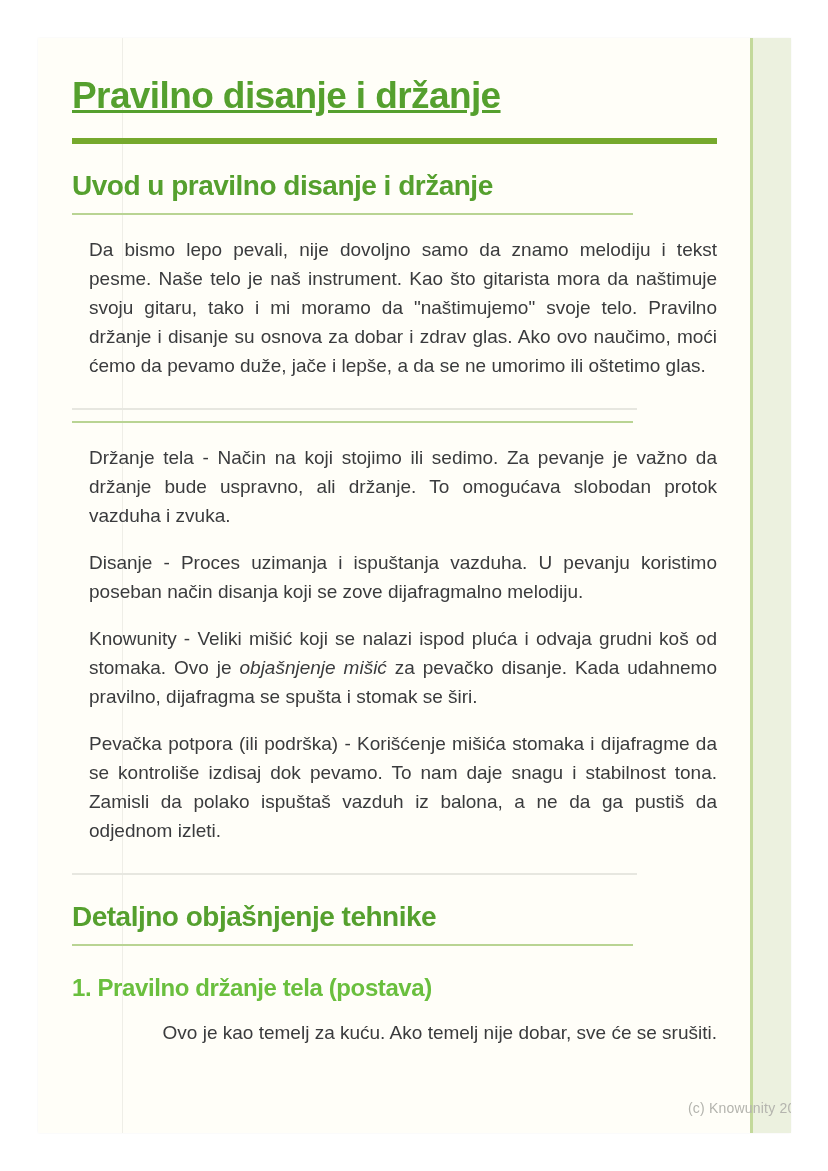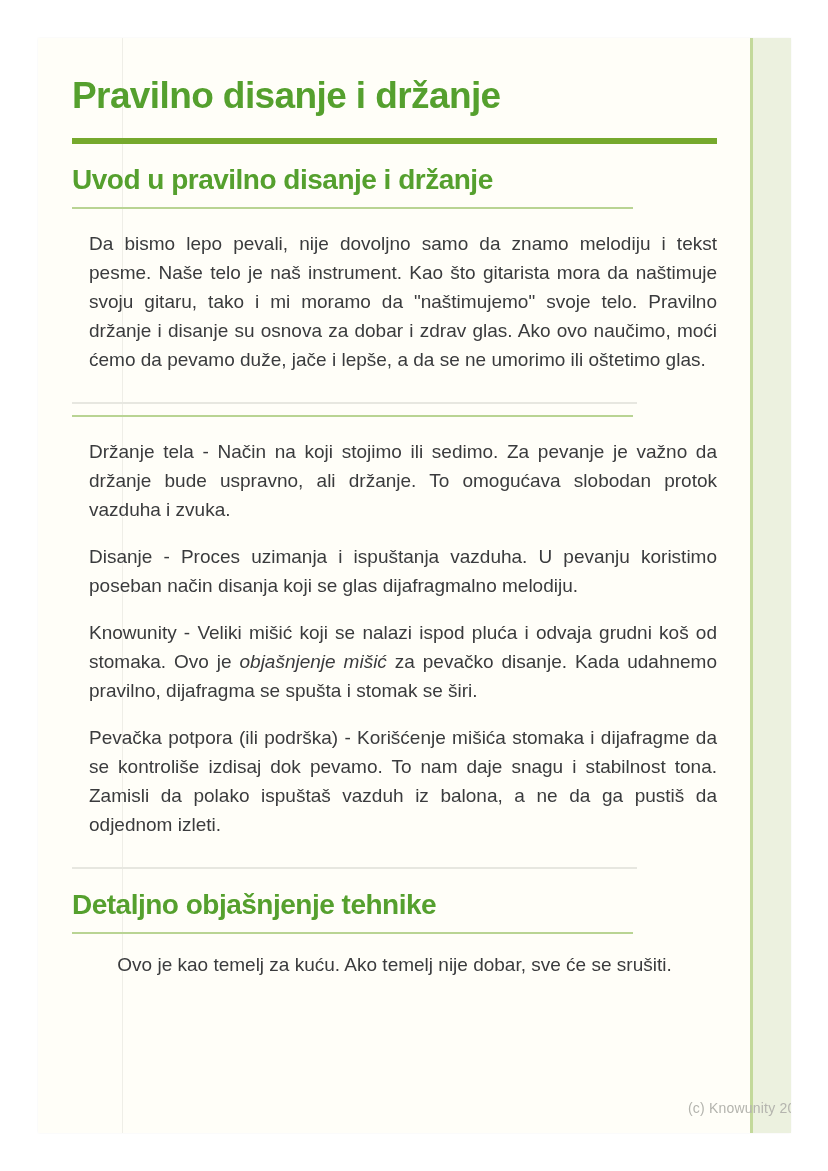--- a/index.html
+++ b/index.html
@@ -50,29 +50,30 @@
     left:34px;top:0;
     width:645px;
   }
   h1.doc-title{
     margin:36px 0 0 0;
     font-size:37px;
     line-height:1.2;
     font-weight:bold;
     letter-spacing:-0.6px;
     color:var(--heading-green);
+    text-decoration:underline;
   }
   .rule-thick{
     margin-top:20px;
     height:6px;
     width:645px;
     background:var(--rule-green);
   }
   h2.section-heading{
-    margin:20px 0 0 0;
+    margin:26px 0 0 0;
     font-size:28px;
     line-height:32px;
     font-weight:bold;
     letter-spacing:-0.5px;
     color:var(--heading-green);
   }
   .rule-thin{
     margin-top:11px;
     height:2px;
     width:561px;
@@ -99,21 +100,21 @@
     line-height:28px;
     font-weight:bold;
     letter-spacing:-0.4px;
     color:var(--subheading-green);
   }
   p.intro-para{
     margin:16px 0 0 0;
     font-size:19px;
     line-height:29px;
     color:var(--body-text);
-    text-align:center;
+    text-align:right;
   }
   .watermark{
     position:absolute;
     left:650px;top:1062px;
     font-size:14px;
     color:var(--watermark-gray);
     letter-spacing:0.2px;
     z-index:5;
     white-space:nowrap;
     text-align:right;
@@ -138,31 +139,32 @@
       <div class="rule-thin"></div>
       <p class="body-para first"><span>Da bismo lepo pevali, nije dovoljno samo da znamo melodiju i tekst pesme. Naše telo je naš instrument. Kao što gitarista mora da naštimuje svoju gitaru, tako i mi moramo da "naštimujemo" svoje telo. Pravilno držanje i disanje su osnova za dobar i zdrav glas. Ako ovo naučimo, moći ćemo da pevamo duže, jače i lepše, a da se ne umorimo ili oštetimo glas.</span></p>
     </section>
 
     <div class="pre-divider-gap"></div>
     <div class="section-divider"></div>
 
     <section>
       <div class="rule-thin"></div>
       <p class="body-para first"><b>Držanje tela</b><span> - Način na koji stojimo ili sedimo. Za pevanje je važno da držanje bude </span><b>uspravno, ali držanje</b><span>. To omogućava slobodan protok vazduha i zvuka.</span></p>
-      <p class="body-para"><b>Disanje</b><span> - Proces uzimanja i ispuštanja vazduha. U pevanju koristimo poseban način disanja koji se glas </span><b>dijafragmalno melodiju</b><span>.</span></p>
+      <p class="body-para"><b>Disanje</b><span> - Proces uzimanja i ispuštanja vazduha. U pevanju koristimo poseban način disanja koji se zove </span><b>dijafragmalno melodiju</b><span>.</span></p>
       <p class="body-para"><b>Knowunity</b><span> - Veliki mišić koji se nalazi ispod pluća i odvaja grudni koš od stomaka. Ovo je </span><i>objašnjenje mišić</i><span> za pevačko disanje. Kada udahnemo pravilno, dijafragma se spušta i stomak se širi.</span></p>
       <p class="body-para"><b>Pevačka potpora (ili podrška)</b><span> - Korišćenje mišića stomaka i dijafragme da se kontroliše izdisaj dok pevamo. To nam daje snagu i stabilnost tona. Zamisli da polako ispuštaš vazduh iz balona, a ne da ga pustiš da odjednom izleti.</span></p>
     </section>
 
     <div class="pre-divider-gap"></div>
     <div class="section-divider"></div>
 
     <section>
       <h2 class="section-heading">Detaljno objašnjenje tehnike</h2>
       <div class="rule-thin"></div>
+      <h3 class="subsection-heading">1. Pravilno držanje tela (postava)</h3>
       <p class="intro-para">Ovo je kao temelj za kuću. Ako temelj nije dobar, sve će se srušiti.</p>
 
     </section>
 
   </div>
 
   <div class="watermark">(c) Knowunity 2025</div>
 </div>
 
 </body></html>

